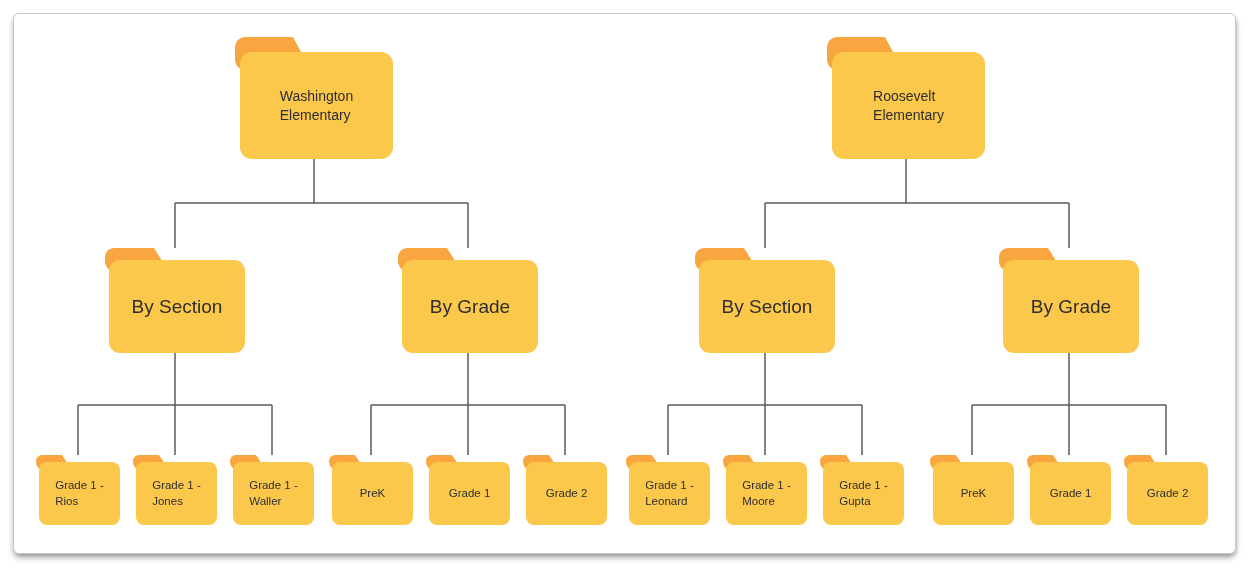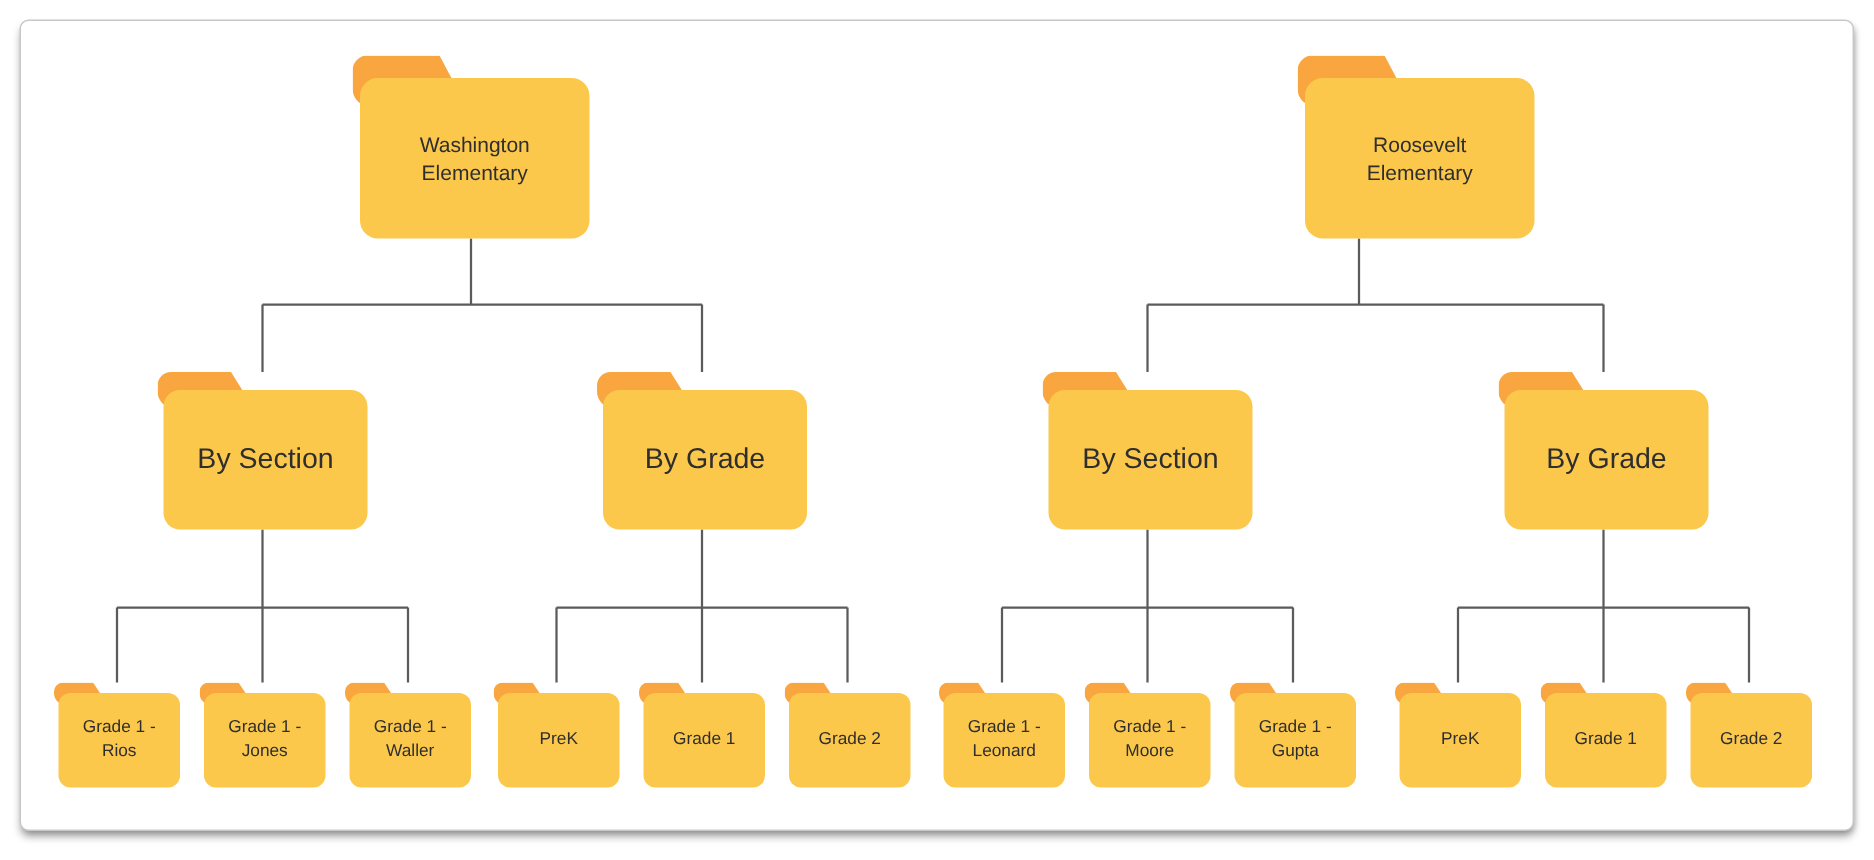--- a/index.html
+++ b/index.html
@@ -19,21 +19,21 @@
     background:#FFFFFF;border:1px solid var(--card-border);border-radius:6px;
     box-shadow:0 4px 6px -1px rgba(0,0,0,0.4), 2px 2px 4px -2px rgba(0,0,0,0.18);
   }
   svg.connectors{position:absolute;left:0;top:0;}
   svg.connectors path{stroke:var(--connector);stroke-width:1.5;fill:none;}
 
   .folder{position:absolute;}
   .folder .tab{position:absolute;left:0;top:0;background:var(--tab);}
   .folder .fbody{
     position:absolute;right:0;bottom:0;background:var(--body);
-    display:flex;align-items:center;justify-content:center;text-align:center;
+    display:flex;align-items:center;justify-content:center;
   }
   .label{white-space:pre-line;line-height:1.35;color:var(--text);}
 
   .root{width:158px;height:122px;}
   .root .tab{width:76px;height:34px;border-radius:10px 4px 0 12px;
     clip-path:polygon(0 0,calc(100% - 18px) 0,100% 100%,0 100%);}
   .root .fbody{left:5px;top:15px;border-radius:12px;}
   .root .label{font-size:14px;}
 
   .mid{width:140px;height:105px;}
@@ -123,21 +123,21 @@
     </div>
   </div>
 
   <div class="folder leaf" style="left:523px;top:455px">
     <div class="tab"></div>
     <div class="fbody">
       <span class="label">Grade 2</span>
     </div>
   </div>
 
-  <div class="folder root" style="left:865px;top:37px">
+  <div class="folder root" style="left:827px;top:37px">
     <div class="tab"></div>
     <div class="fbody">
       <span class="label">Roosevelt
 Elementary</span>
     </div>
   </div>
 
   <div class="folder mid" style="left:695px;top:248px">
     <div class="tab"></div>
     <div class="fbody">

